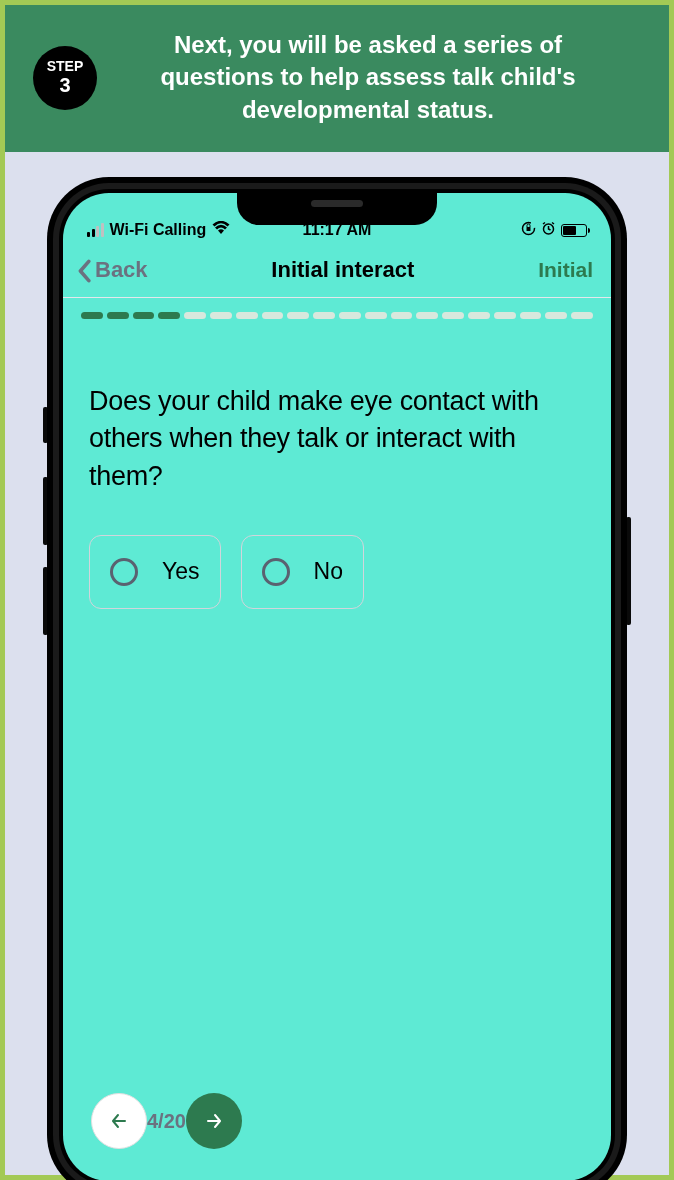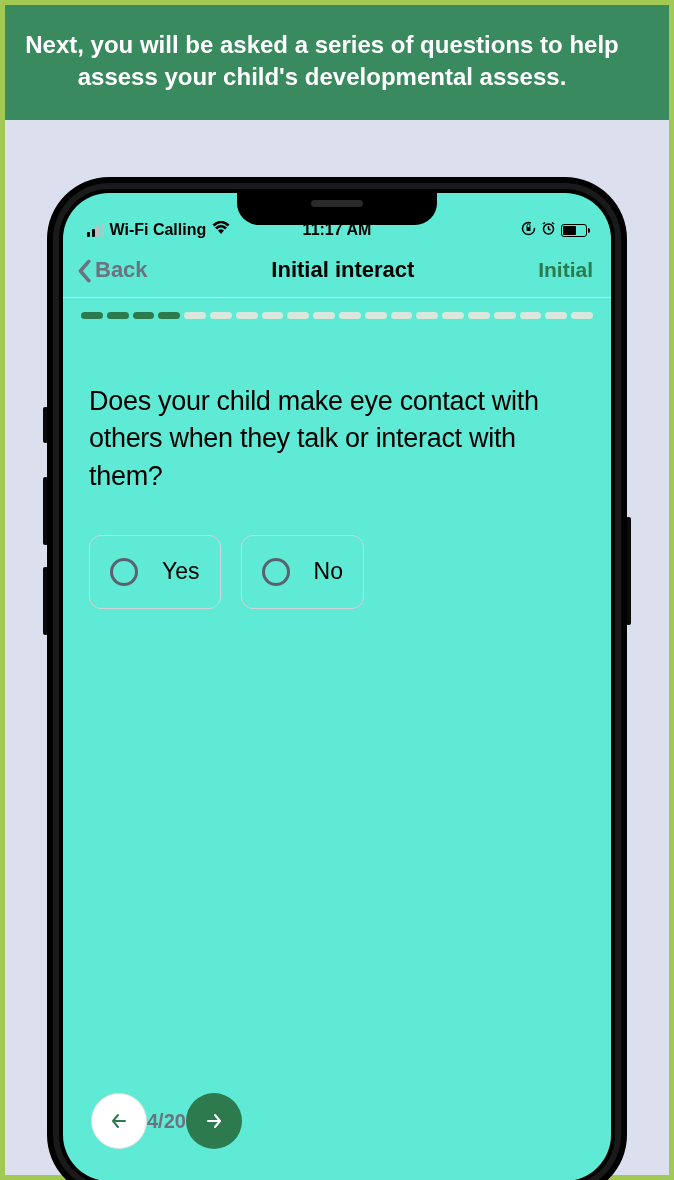--- a/index.html
+++ b/index.html
@@ -265,21 +265,25 @@
       font-size: 20px;
       font-weight: 600;
       color: #6b7280;
     }
   </style>
 </head>
 <body>
 
 <div class="outer-frame">
   <div class="header-banner">
-    <div class="banner-text">Next, you will be asked a series of questions to help assess your child's developmental assess.</div>
+    <div class="step-badge">
+      <span>STEP</span>
+      <span class="step-num">3</span>
+    </div>
+    <div class="banner-text">Next, you will be asked a series of questions to help assess talk child's developmental status.</div>
   </div>
 
   <div class="phone-container">
     <div class="side-button side-left-1"></div>
     <div class="side-button side-left-2"></div>
     <div class="side-button side-left-3"></div>
     <div class="side-button side-right"></div>
     <div class="phone-outer">
       <div class="phone-mid">
         <div class="phone-inner">

